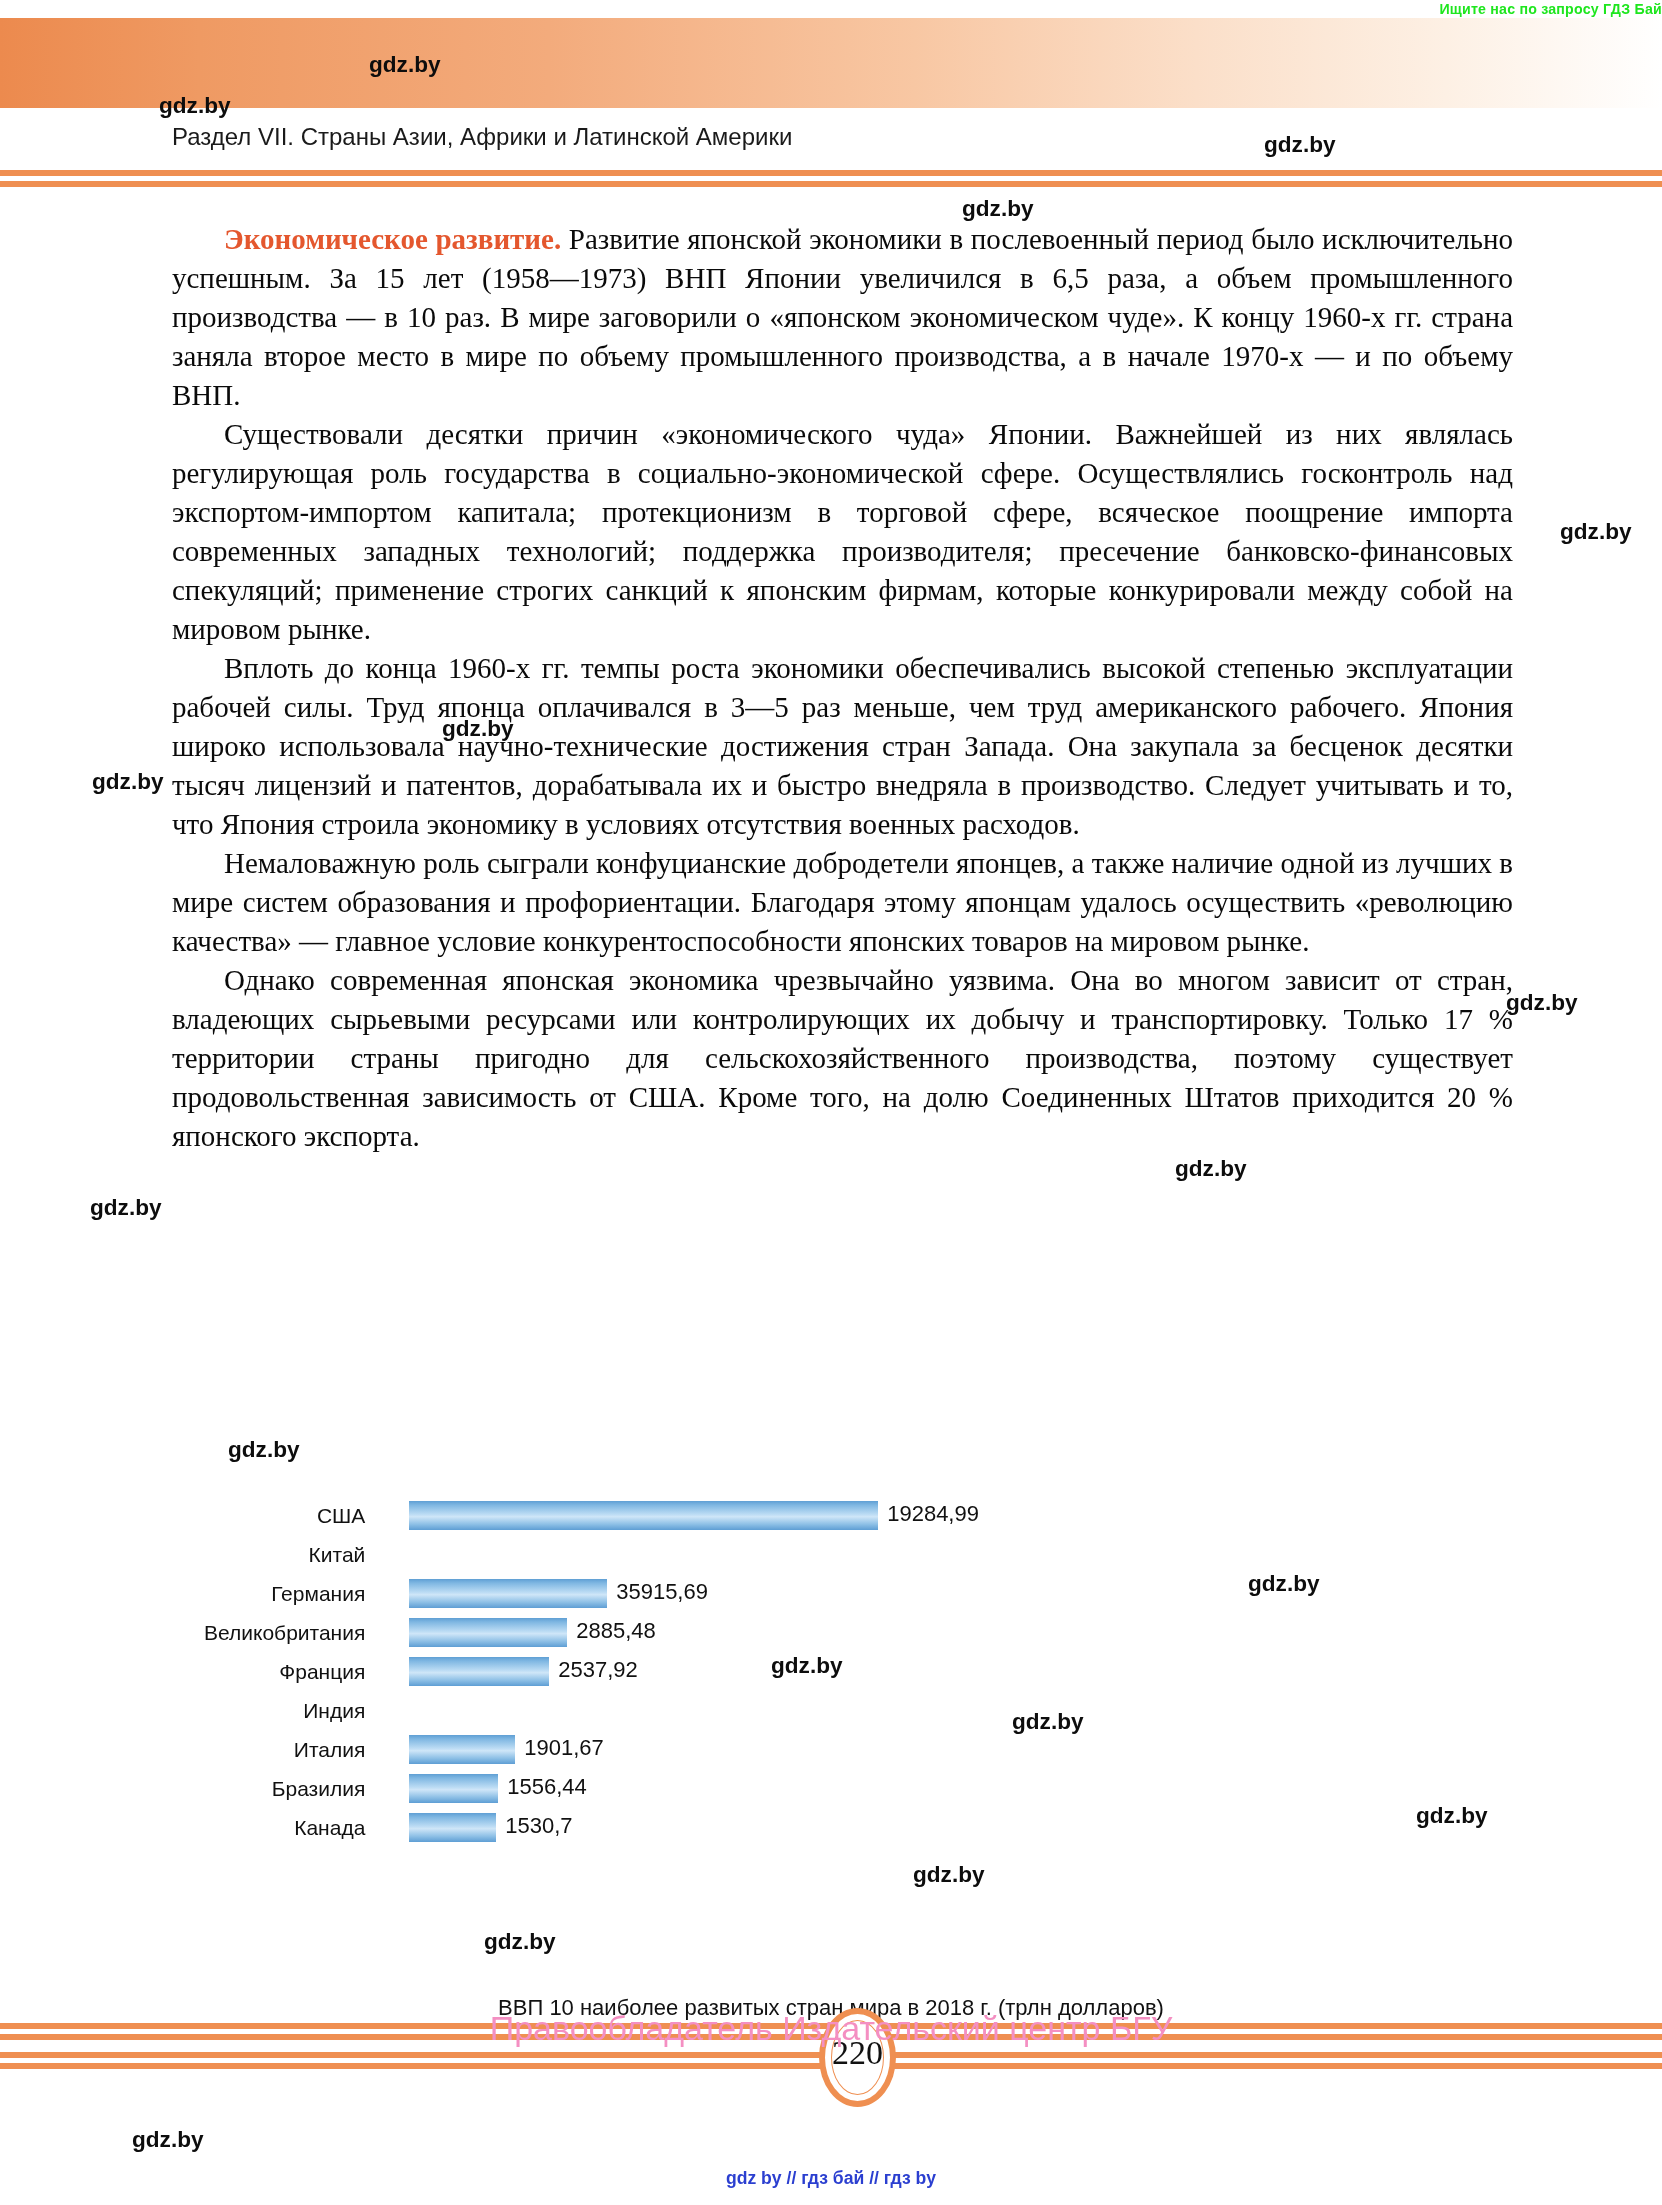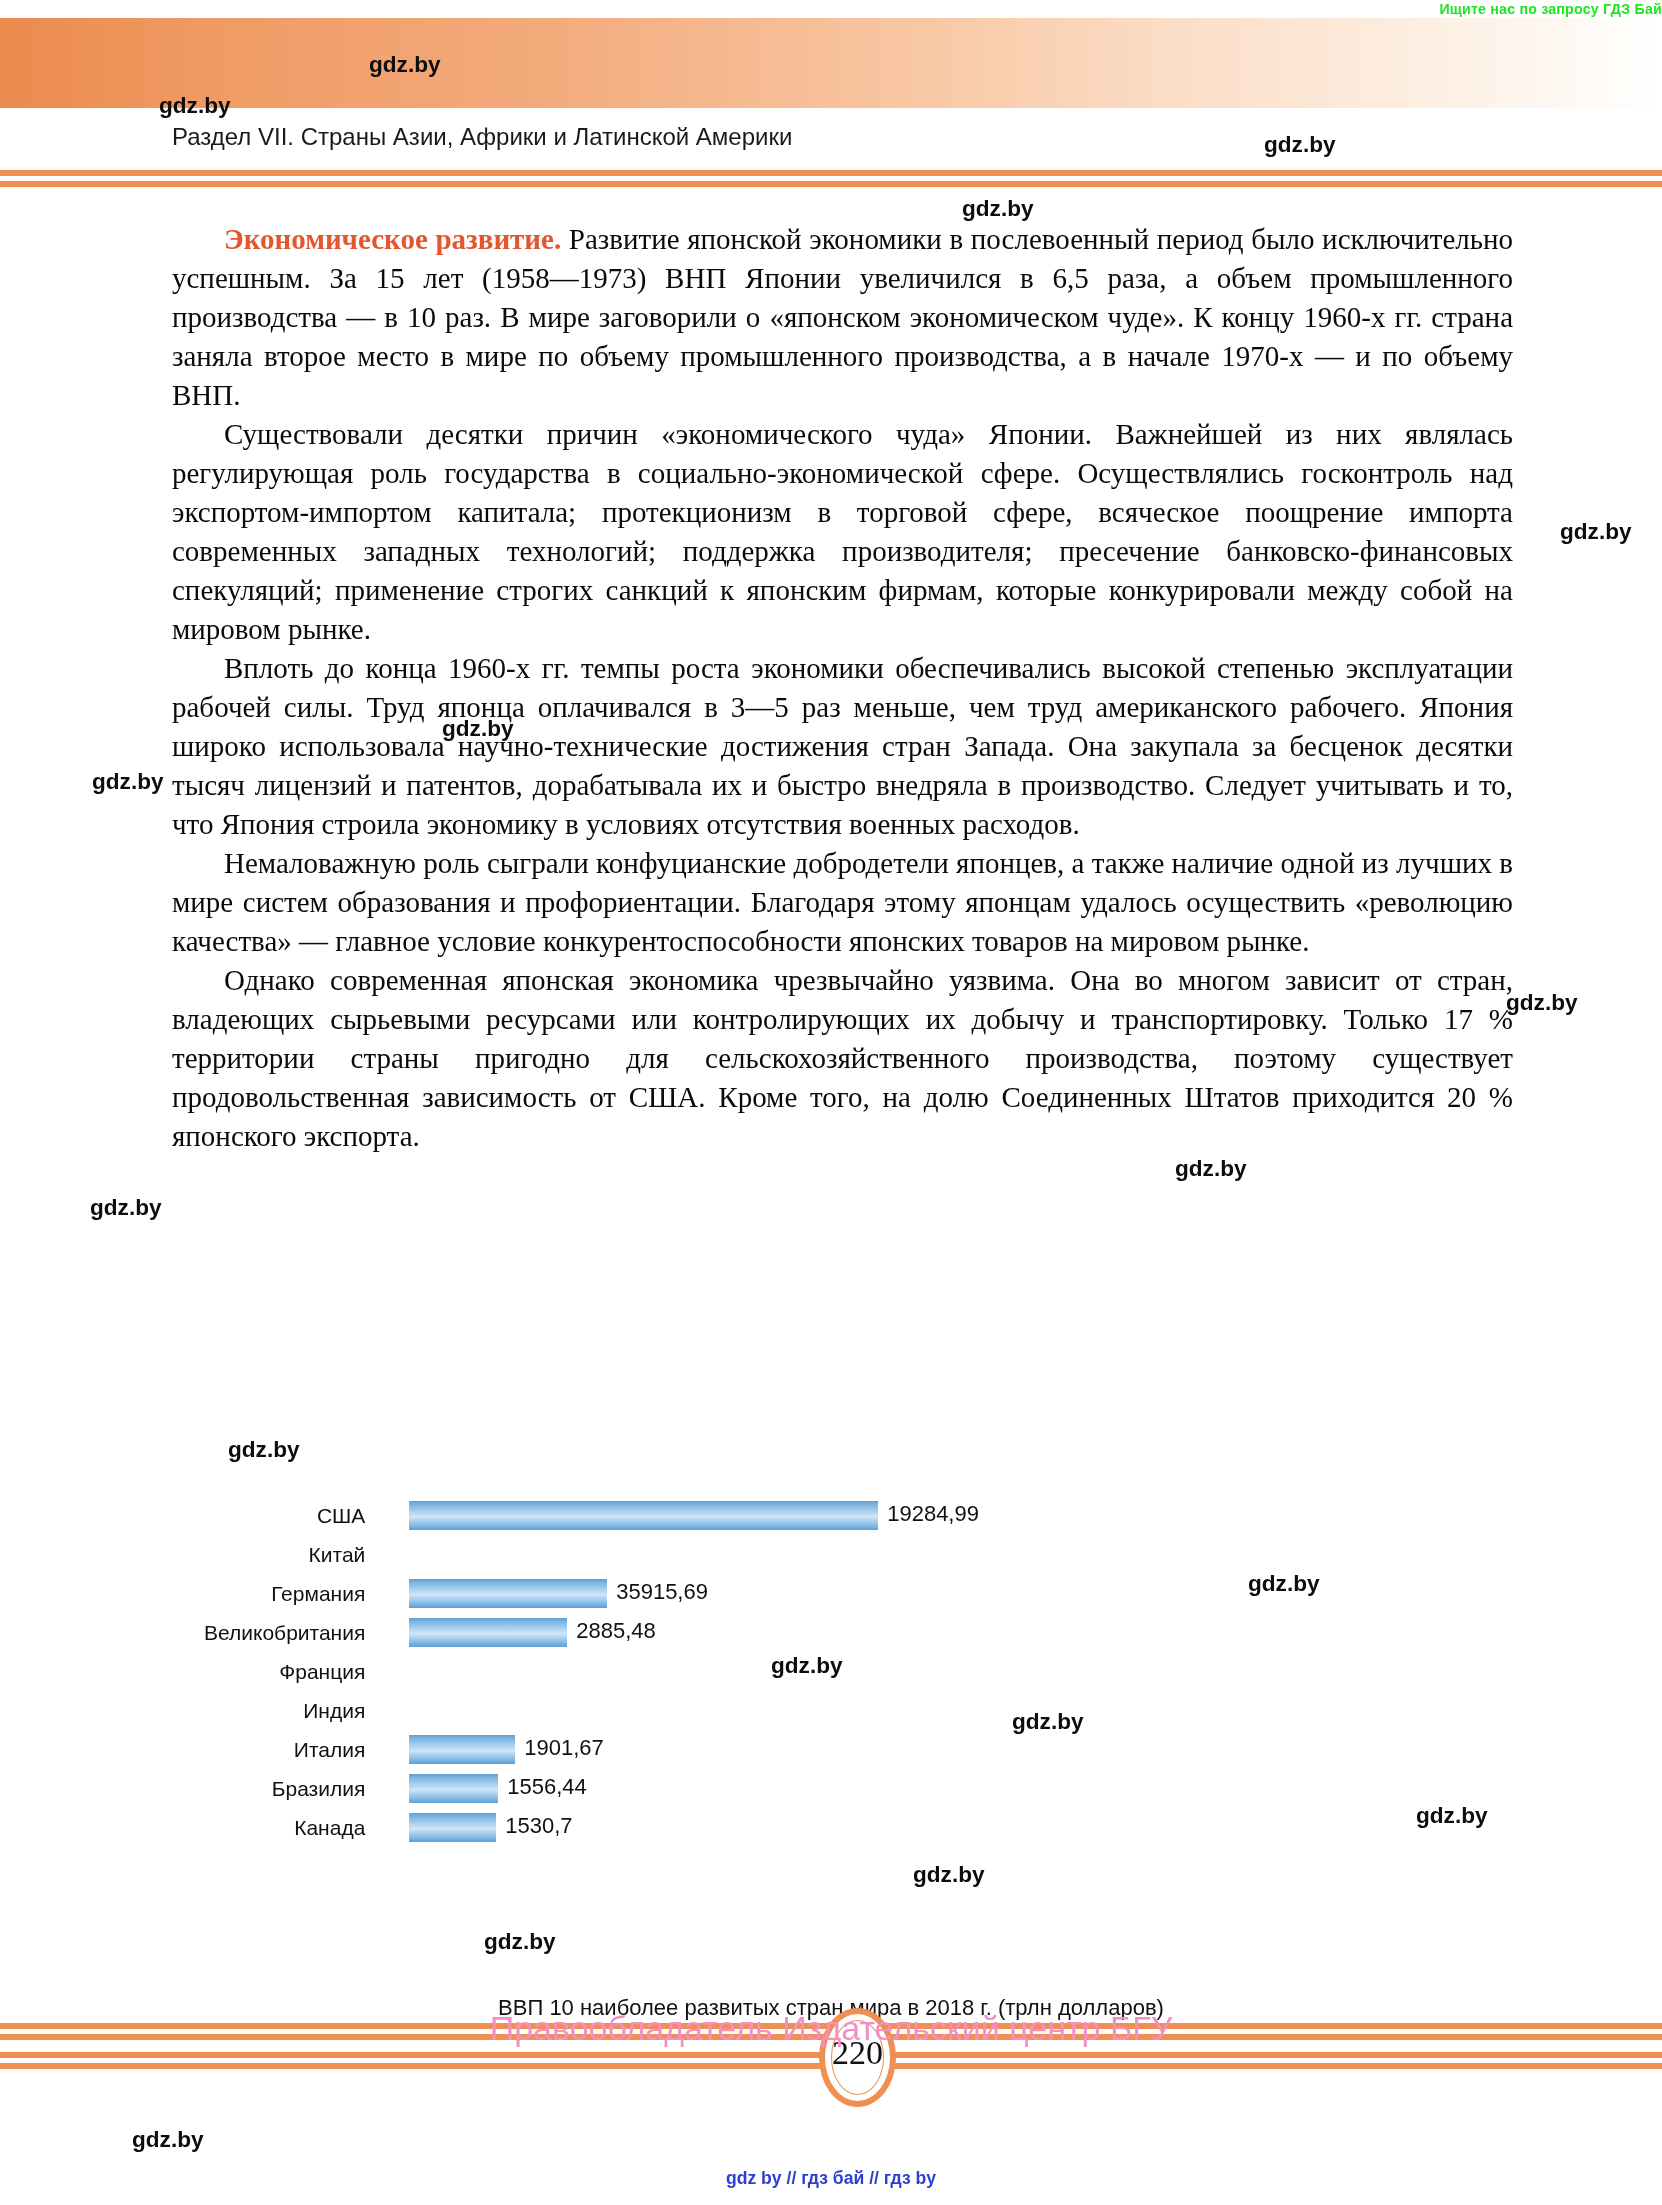--- a/index.html
+++ b/index.html
@@ -274,20 +274,24 @@
       </div>
       <div class="chart-row">
         <div class="cat-label">Великобритания</div>
         <div class="bar-and-value">
           <div class="bar" style="width: 158px;"></div>
           <div class="bar-value">2885,48</div>
         </div>
       </div>
       <div class="chart-row">
         <div class="cat-label">Франция</div>
+        <div class="bar-and-value">
+          <div class="bar" style="width: 140px;"></div>
+          <div class="bar-value">2537,92</div>
+        </div>
       </div>
       <div class="chart-row">
         <div class="cat-label">Индия</div>
       </div>
       <div class="chart-row">
         <div class="cat-label">Италия</div>
         <div class="bar-and-value">
           <div class="bar" style="width: 106px;"></div>
           <div class="bar-value">1901,67</div>
         </div>

